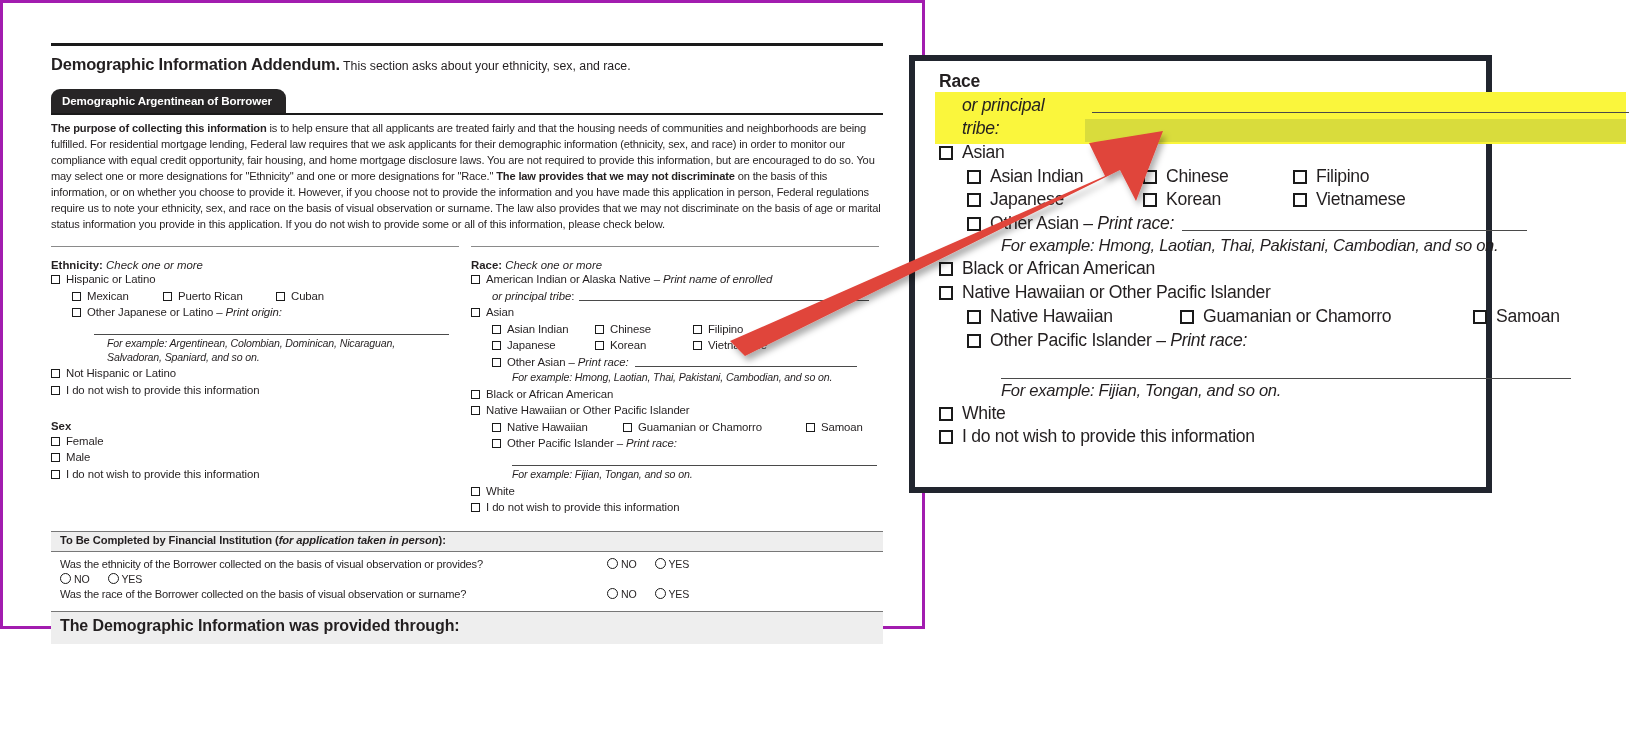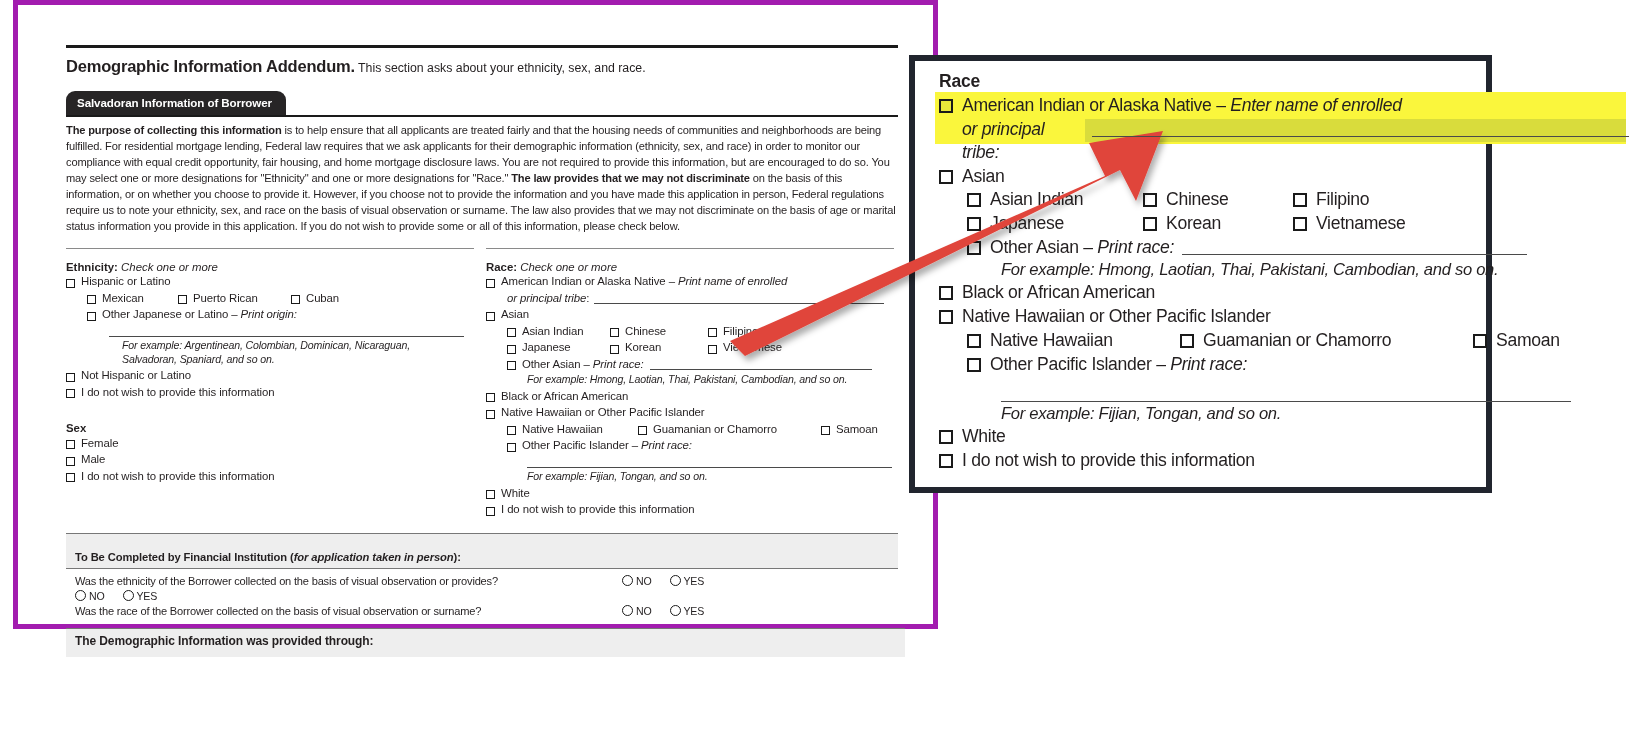--- a/index.html
+++ b/index.html
@@ -1,21 +1,21 @@
 <!DOCTYPE html>
 <html><head>
 <meta charset="utf-8">
 <style>
   html,body{margin:0;padding:0;background:#ffffff;}
   body{width:1641px;height:743px;position:relative;overflow:hidden;
        font-family:"Liberation Sans","DejaVu Sans",sans-serif;color:#231f20;}
 
   
-  #doc-page{position:absolute;left:13px;top:0;width:925px;height:629px;
-            background:#ffffff;border:5px solid #a21caf;box-sizing:border-box;}
+  #doc-page{position:absolute;left:0;top:0;width:925px;height:629px;
+            background:#ffffff;border:3px solid #a21caf;box-sizing:border-box;}
   #doc-inner{position:absolute;left:48px;top:40px;width:840px;}
 
   .rule-heavy{border-top:3px solid #1a1a1a;width:832px;margin:0 0 6px 0;}
 
   h1.title{font-size:16.5px;font-weight:bold;margin:0;padding:2px 0 0 0;
            letter-spacing:-.2px;line-height:1.25;}
   h1.title .sub{font-weight:normal;font-size:12.3px;letter-spacing:0;}
 
   .tab{display:inline-block;background:#272526;color:#fff;font-size:11.6px;
        font-weight:bold;padding:5px 14px 6px 11px;border-radius:9px 9px 0 0;
@@ -27,46 +27,46 @@
   .para b{font-weight:bold;}
 
   .cols{display:flex;margin-top:13px;width:840px;}
   .col-l{width:420px;}
   .col-r{width:420px;}
   .colrule{border-top:1px solid #8a8a8a;width:408px;margin-bottom:5px;}
 
   .sec-h{font-size:11.4px;font-weight:bold;margin:12px 0 1px 0;}
   .sec-h i{font-weight:normal;font-style:italic;}
 
-  .row{display:flex;align-items:center;font-size:11.4px;line-height:1.32;
+  .row{display:flex;align-items:flex-start;font-size:11.4px;line-height:1.32;
        margin:1.5px 0;}
   .row.ind1{margin-left:21px;}
   .cb{width:9px;height:9px;border:1.6px solid #1a1a1a;background:#fff;
       flex:0 0 auto;margin:3px 6px 0 0;box-sizing:border-box;}
   .lbl{letter-spacing:-.1px;}
   .lbl i{font-style:italic;}
   .exline{display:inline-block;border-bottom:1px solid #4a4a4a;height:11px;}
   .note{font-size:10.6px;font-style:italic;margin-left:56px;line-height:1.3;
         letter-spacing:-.15px;}
   .longline{border-bottom:1px solid #4a4a4a;margin:14px 0 2px 43px;}
   .sp{height:9px;}
 
   
   .graybar{background:#eeeeee;border-top:1px solid #777;border-bottom:1px solid #777;
-           font-size:11.2px;font-weight:bold;padding:17px 9px 5px 9px;width:814px;
+           font-size:11.2px;font-weight:bold;padding:2px 9px 5px 9px;width:814px;
            margin-top:14px;letter-spacing:-.1px;}
   .graybar i{font-style:italic;}
   .qrow{display:flex;align-items:center;font-size:11.1px;margin-top:3px;
         letter-spacing:-.2px;}
   .qtext{width:547px;}
   .radio{width:9px;height:9px;border:1.6px solid #1a1a1a;border-radius:50%;
          display:inline-block;margin-right:3px;vertical-align:-1px;}
   .opt{margin-right:18px;font-size:10.6px;}
   .graybar2{background:#eeeeee;border-top:1px solid #777;
-            font-size:12px;font-weight:bold;padding:5px 16px 9px 9px;width:814px;
+            font-size:16px;font-weight:bold;padding:5px 9px 9px 9px;width:814px;
             margin-top:11px;letter-spacing:-.1px;}
 
   
   #zoom-panel{position:absolute;left:909px;top:55px;width:583px;height:438px;
               background:#ffffff;border:6px solid #21252e;box-sizing:border-box;}
   #zoom-inner{position:absolute;left:24px;top:10px;width:690px;}
   .z-h{font-size:17.5px;font-weight:bold;margin:0 0 2px 0;letter-spacing:-.2px;}
   .z-row{display:flex;align-items:flex-start;font-size:17.6px;line-height:1.3;
          margin:1px 0;letter-spacing:-.3px;}
   .z-row.i1{margin-left:28px;}
@@ -87,21 +87,21 @@
 </head>
 <body>
 
 <div id="doc-page">
   <div id="doc-inner">
 
     <div class="rule-heavy"></div>
     <h1 class="title"><span>Demographic Information Addendum.</span><span class="sub"> This section asks about your ethnicity, sex, and race.</span></h1>
 
     <div>
-      <span class="tab">Salvadoran Information of Borrower</span>
+      <span class="tab">Demographic Argentinean of Borrower</span>
     </div>
     <div class="tab-line"></div>
 
     <p class="para"><b>The purpose of collecting this information</b><span> is to help ensure that all applicants are treated fairly and that the housing needs of communities and neighborhoods are being fulfilled. For residential mortgage lending, Federal law requires that we ask applicants for their demographic information (ethnicity, sex, and race) in order to monitor our compliance with equal credit opportunity, fair housing, and home mortgage disclosure laws. You are not required to provide this information, but are encouraged to do so. You may select one or more designations for "Ethnicity" and one or more designations for "Race." </span><b>The law provides that we may not discriminate</b><span> on the basis of this information, or on whether you choose to provide it. However, if you choose not to provide the information and you have made this application in person, Federal regulations require us to note your ethnicity, sex, and race on the basis of visual observation or surname. The law also provides that we may not discriminate on the basis of age or marital status information you provide in this application.  If you do not wish to provide some or all of this information, please check below.</span></p>
 
     <div class="cols">
 
       <div class="col-l">
         <div class="colrule"></div>
 
@@ -261,24 +261,20 @@
 </div>
 
 <div id="zoom-panel">
   <div class="hl-block" style="left:20px;top:31px;width:691px;height:27px"></div>
   <div class="hl-block" style="left:20px;top:57px;width:691px;height:26px"></div>
   <div class="hl-band" style="left:170px;top:58px;width:541px;height:23px"></div>
 
   <div id="zoom-inner">
     <div class="z-h">Race</div>
 
-    <div class="z-row" style="position:relative;z-index:2">
-      <span class="z-cb hl"></span>
-      <span class="z-lbl"><span>American Indian or Alaska Native – </span><i>Enter name of enrolled</i></span>
-    </div>
     <div class="z-row" style="margin-left:23px;position:relative;z-index:2">
       <i class="z-lbl">or principal tribe:</i>
       <span class="z-inline" style="width:540px;margin-left:6px;position:relative;top:1px"></span>
     </div>
 
     <div class="z-row">
       <span class="z-cb"></span>
       <span class="z-lbl">Asian</span>
     </div>
 

